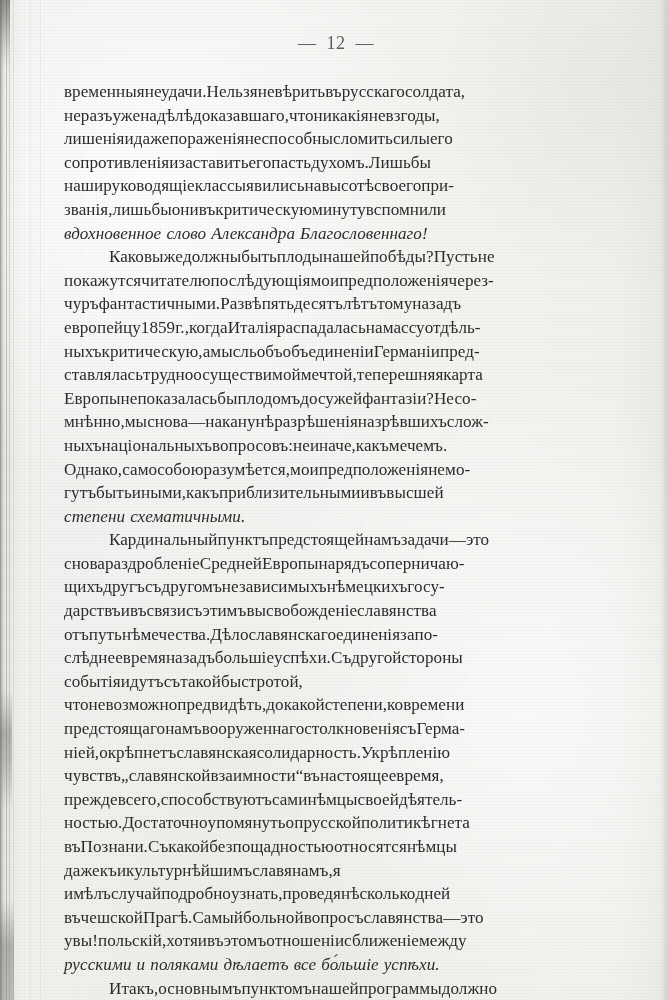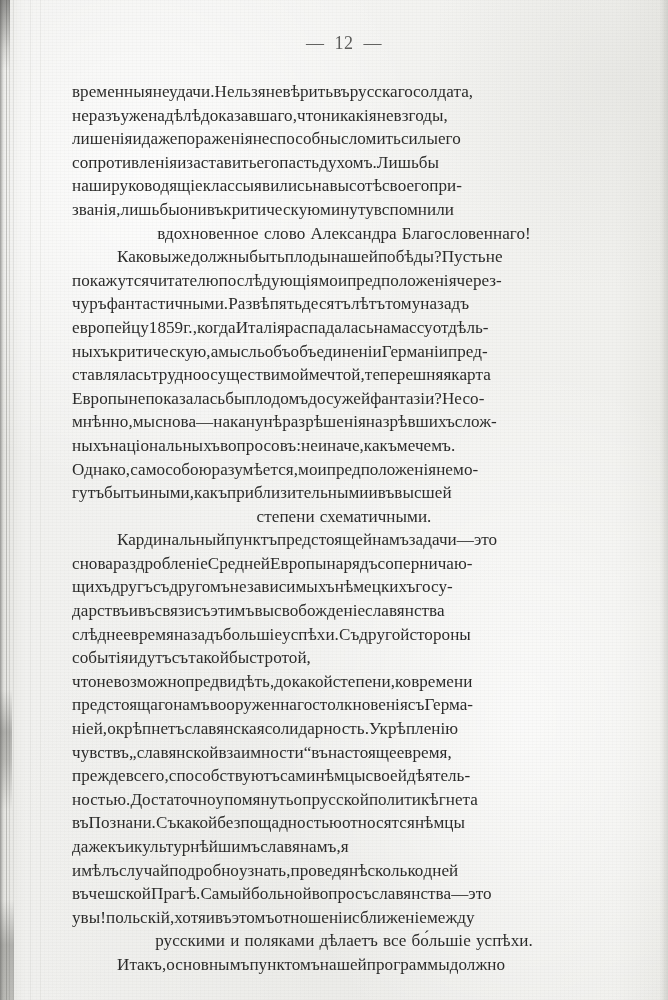--- a/index.html
+++ b/index.html
@@ -184,41 +184,41 @@
   }
   .ln > span.w {
     display: inline-block;
   }
   
   .ln.just {
     justify-content: flex-start;
   }
   
   .ln.last {
-    justify-content: center;
+    justify-content: flex-start;
+    font-style: italic;
   }
   .ln.last > span.w + span.w {
     margin-left: 0.30em;
   }
   
   .ln.indent {
     padding-left: 45px;
   }
 
   .para {
     margin: 0;
   }
   .para + .para {
     margin-top: 0px;
   }
 
   
   .content {
     filter: contrast(1.02);
-    margin-left: 8px;
   }
 </style>
 </head>
 <body>
 
 <div id="page">
 
   <div class="gutter gutter-dark"></div>
   <div class="gutter gutter-line-a"></div>
   <div class="gutter gutter-line-b"></div>
@@ -256,20 +256,21 @@
           <div class="ln just"><span class="w">ныхъ</span><span class="w">національныхъ</span><span class="w">вопросовъ:</span><span class="w">не</span><span class="w">иначе,</span><span class="w">какъ</span><span class="w">мечемъ.</span></div>
           <div class="ln just"><span class="w">Однако,</span><span class="w">само</span><span class="w">собою</span><span class="w">разумѣется,</span><span class="w">мои</span><span class="w">предположенія</span><span class="w">не</span><span class="w">мо-</span></div>
           <div class="ln just"><span class="w">гутъ</span><span class="w">быть</span><span class="w">иными,</span><span class="w">какъ</span><span class="w">приблизительными</span><span class="w">и</span><span class="w">въ</span><span class="w">высшей</span></div>
           <div class="ln last"><span class="w">степени</span><span class="w">схематичными.</span></div>
         </div>
         <div class="para">
           <div class="ln just indent"><span class="w">Кардинальный</span><span class="w">пунктъ</span><span class="w">предстоящей</span><span class="w">намъ</span><span class="w">задачи—это</span></div>
           <div class="ln just"><span class="w">снова</span><span class="w">раздробленіе</span><span class="w">Средней</span><span class="w">Европы</span><span class="w">на</span><span class="w">рядъ</span><span class="w">соперничаю-</span></div>
           <div class="ln just"><span class="w">щихъ</span><span class="w">другъ</span><span class="w">съ</span><span class="w">другомъ</span><span class="w">независимыхъ</span><span class="w">нѣмецкихъ</span><span class="w">госу-</span></div>
           <div class="ln just"><span class="w">дарствъ</span><span class="w">и</span><span class="w">въ</span><span class="w">связи</span><span class="w">съ</span><span class="w">этимъ</span><span class="w">высвобожденіе</span><span class="w">славянства</span></div>
+          <div class="ln just"><span class="w">отъ</span><span class="w">путь</span><span class="w">нѣмечества.</span><span class="w">Дѣло</span><span class="w">славянскаго</span><span class="w">единенія</span><span class="w">за</span><span class="w">по-</span></div>
           <div class="ln just"><span class="w">слѣднее</span><span class="w">время</span><span class="w">назадъ</span><span class="w">большіе</span><span class="w">успѣхи.</span><span class="w">Съ</span><span class="w">другой</span><span class="w">стороны</span></div>
           <div class="ln just"><span class="w">событія</span><span class="w">идутъ</span><span class="w">съ</span><span class="w">такой</span><span class="w">быстротой,</span></div>
           <div class="ln just"><span class="w">что</span><span class="w">невозможно</span><span class="w">предвидѣть,</span><span class="w">до</span><span class="w">какой</span><span class="w">степени,</span><span class="w">ко</span><span class="w">времени</span></div>
           <div class="ln just"><span class="w">предстоящаго</span><span class="w">намъ</span><span class="w">вооруженнаго</span><span class="w">столкновенія</span><span class="w">съ</span><span class="w">Герма-</span></div>
           <div class="ln just"><span class="w">ніей,</span><span class="w">окрѣпнетъ</span><span class="w">славянская</span><span class="w">солидарность.</span><span class="w">Укрѣпленію</span></div>
           <div class="ln just"><span class="w">чувствъ</span><span class="w">„славянской</span><span class="w">взаимности“</span><span class="w">въ</span><span class="w">настоящее</span><span class="w">время,</span></div>
           <div class="ln just"><span class="w">прежде</span><span class="w">всего,</span><span class="w">способствуютъ</span><span class="w">сами</span><span class="w">нѣмцы</span><span class="w">своей</span><span class="w">дѣятель-</span></div>
           <div class="ln just"><span class="w">ностью.</span><span class="w">Достаточно</span><span class="w">упомянуть</span><span class="w">о</span><span class="w">прусской</span><span class="w">политикѣ</span><span class="w">гнета</span></div>
           <div class="ln just"><span class="w">въ</span><span class="w">Познани.</span><span class="w">Съ</span><span class="w">какой</span><span class="w">безпощадностью</span><span class="w">относятся</span><span class="w">нѣмцы</span></div>
           <div class="ln just"><span class="w">даже</span><span class="w">къ</span><span class="w">и</span><span class="w">культурнѣйшимъ</span><span class="w">славянамъ,</span><span class="w">я</span></div>

